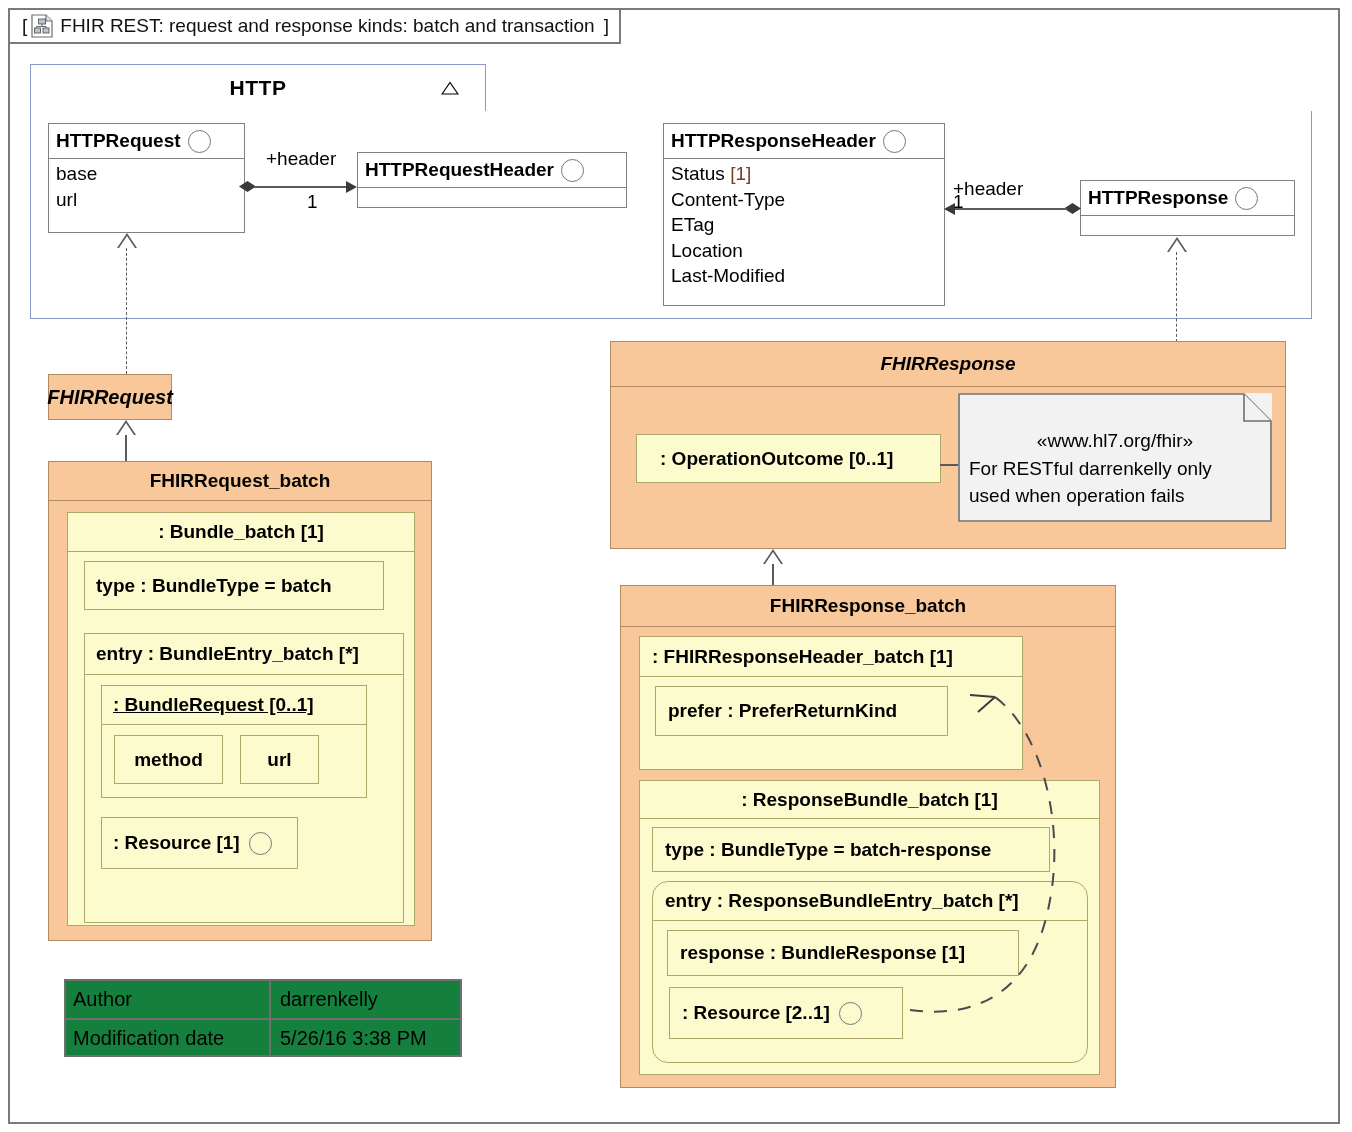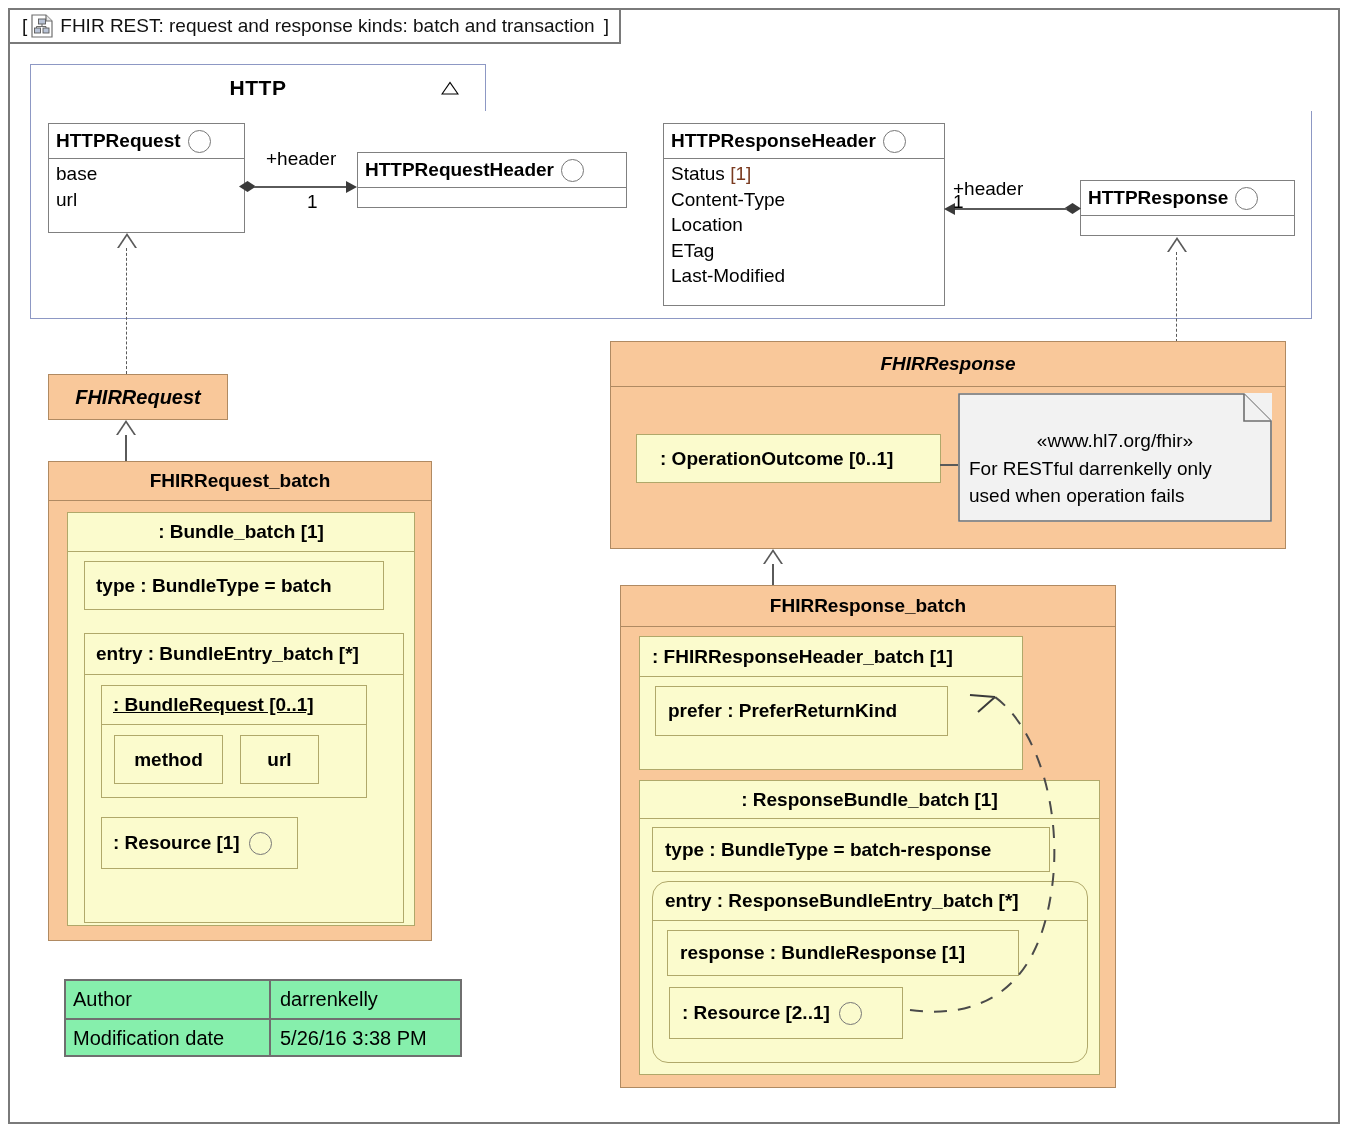--- a/index.html
+++ b/index.html
@@ -63,21 +63,21 @@
               border-bottom:12px solid #fff;}
   .diamond{position:absolute;width:17px;height:11px;background:#3a3a3a;
            transform:rotate(0deg);clip-path:polygon(0 50%,50% 0,100% 50%,50% 100%);}
   .arrowR{position:absolute;width:0;height:0;border-top:6px solid transparent;
           border-bottom:6px solid transparent;border-left:11px solid #3a3a3a;}
   .arrowL{position:absolute;width:0;height:0;border-top:6px solid transparent;
           border-bottom:6px solid transparent;border-right:11px solid #3a3a3a;}
   .lbl{position:absolute;font-size:19px;color:#000;white-space:nowrap;}
 
   
-  .meta{position:absolute;border:2px solid #6f6f6f;box-sizing:border-box;background:#86efac;}
+  .meta{position:absolute;border:2px solid #6f6f6f;box-sizing:border-box;background:#15803d;}
   .meta .r{display:flex;height:50%;}
   .meta .r+.r{border-top:2px solid #6f6f6f;}
   .meta .c1{width:205px;border-right:2px solid #6f6f6f;box-sizing:border-box;
             font-size:20px;display:flex;align-items:center;padding-left:7px;}
   .meta .c2{flex:1;font-size:20px;display:flex;align-items:center;padding-left:9px;}
   .mult{color:#7a3b20;}
 </style>
 </head>
 <body>
 
@@ -137,22 +137,22 @@
   <div class="box uml" style="left:663px;top:123px;width:282px;height:183px;">
     <div class="hdr" style="height:34px;">
       <span>HTTPResponseHeader</span>
       <span class="circ" style="margin-left:7px"></span>
     </div>
     <div class="attrs">
       <div>
         <span>Status</span><span class="mult"> [1]</span>
       </div>
       <div>Content-Type</div>
+      <div>ETag</div>
       <div>Location</div>
-      <div>ETag</div>
       <div>Last-Modified</div>
     </div>
   </div>
 
   <div class="box uml" style="left:1080px;top:180px;width:215px;height:56px;">
     <div class="hdr" style="height:34px;">
       <span>HTTPResponse</span>
       <span class="circ" style="margin-left:7px"></span>
     </div>
     <div class="attrs" style="height:20px"></div>
@@ -167,21 +167,21 @@
   <div class="hollow-tri" style="left:117px;top:233px;">
       <i></i>
     </div>
   <div class="dash-v" style="left:126px;top:248px;height:126px;"></div>
 
   <div class="hollow-tri" style="left:1167px;top:237px;">
       <i></i>
     </div>
   <div class="dash-v" style="left:1176px;top:252px;height:90px;"></div>
 
-  <div class="org" style="left:48px;top:374px;width:180px;height:46px;border-width:1.4px;">
+  <div class="org" style="left:48px;top:374px;width:124px;height:46px;border-width:1.4px;">
     <div style="height:100%;display:flex;align-items:center;justify-content:center;
                 font-weight:bold;font-style:italic;font-size:20px;">FHIRRequest</div>
   </div>
 
   <div class="hollow-tri" style="left:116px;top:420px;">
       <i></i>
     </div>
   <div class="edge vl" style="left:125px;top:435px;height:26px;"></div>
 
   <div class="org" style="left:48px;top:461px;width:384px;height:480px;">

